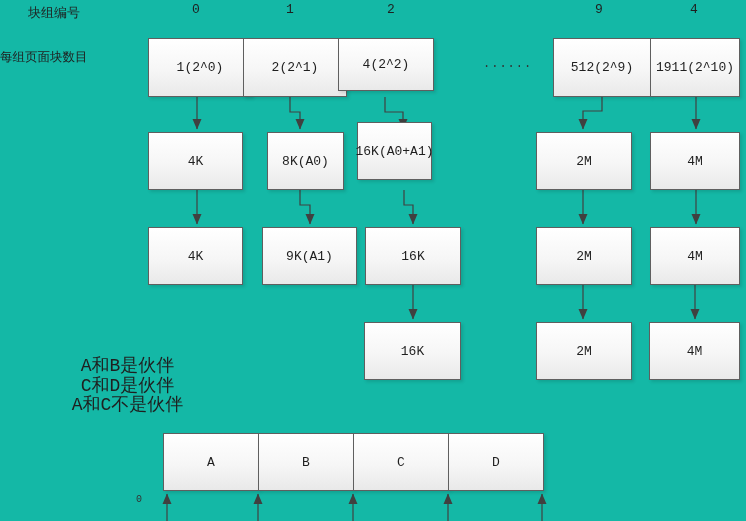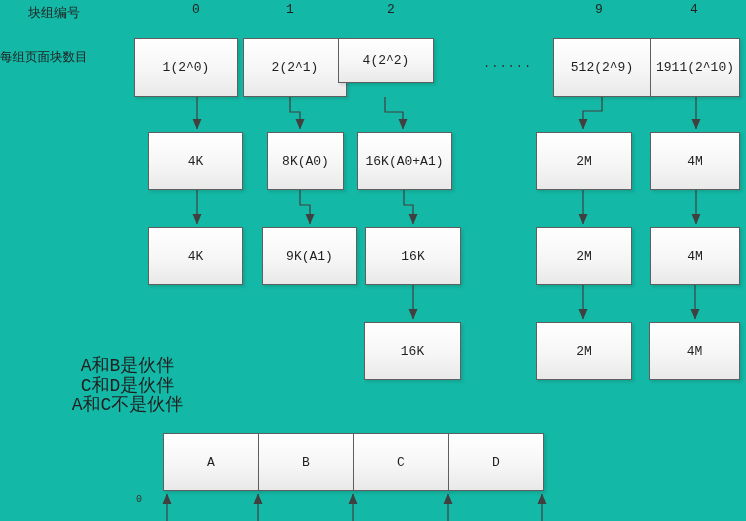--- a/index.html
+++ b/index.html
@@ -86,30 +86,30 @@
   <div class="hdr" style="left:196px;">0</div>
   <div class="hdr" style="left:290px;">1</div>
   <div class="hdr" style="left:391px;">2</div>
   <div class="hdr" style="left:599px;">9</div>
   <div class="hdr" style="left:694px;">4</div>
 
   <div id="left-note">
     <div>每组页面块数目</div>
   </div>
 
-  <div class="box" style="left:134px;top:38px;width:104px;height:59px;">1(2^0)</div>
+  <div class="box" style="left:148px;top:38px;width:104px;height:59px;">1(2^0)</div>
   <div class="box" style="left:243px;top:38px;width:104px;height:59px;">2(2^1)</div>
-  <div class="box" style="left:338px;top:38px;width:96px;height:45px;">4(2^2)</div>
+  <div class="box" style="left:338px;top:38px;width:96px;height:53px;">4(2^2)</div>
   <div id="ellipsis">......</div>
   <div class="box" style="left:553px;top:38px;width:98px;height:59px;">512(2^9)</div>
   <div class="box" style="left:650px;top:38px;width:90px;height:59px;">1911(2^10)</div>
 
   <div class="box" style="left:148px;top:132px;width:95px;height:58px;">4K</div>
   <div class="box" style="left:267px;top:132px;width:77px;height:58px;">8K(A0)</div>
-  <div class="box" style="left:357px;top:132px;width:95px;height:58px;">16K(A0+A1)</div>
+  <div class="box" style="left:357px;top:122px;width:75px;height:58px;">16K(A0+A1)</div>
   <div class="box" style="left:536px;top:132px;width:96px;height:58px;">2M</div>
   <div class="box" style="left:650px;top:132px;width:90px;height:58px;">4M</div>
 
   <div class="box" style="left:148px;top:227px;width:95px;height:58px;">4K</div>
   <div class="box" style="left:262px;top:227px;width:95px;height:58px;">9K(A1)</div>
   <div class="box" style="left:365px;top:227px;width:96px;height:58px;">16K</div>
   <div class="box" style="left:536px;top:227px;width:96px;height:58px;">2M</div>
   <div class="box" style="left:650px;top:227px;width:90px;height:58px;">4M</div>
 
   <div class="box" style="left:364px;top:322px;width:97px;height:58px;">16K</div>

